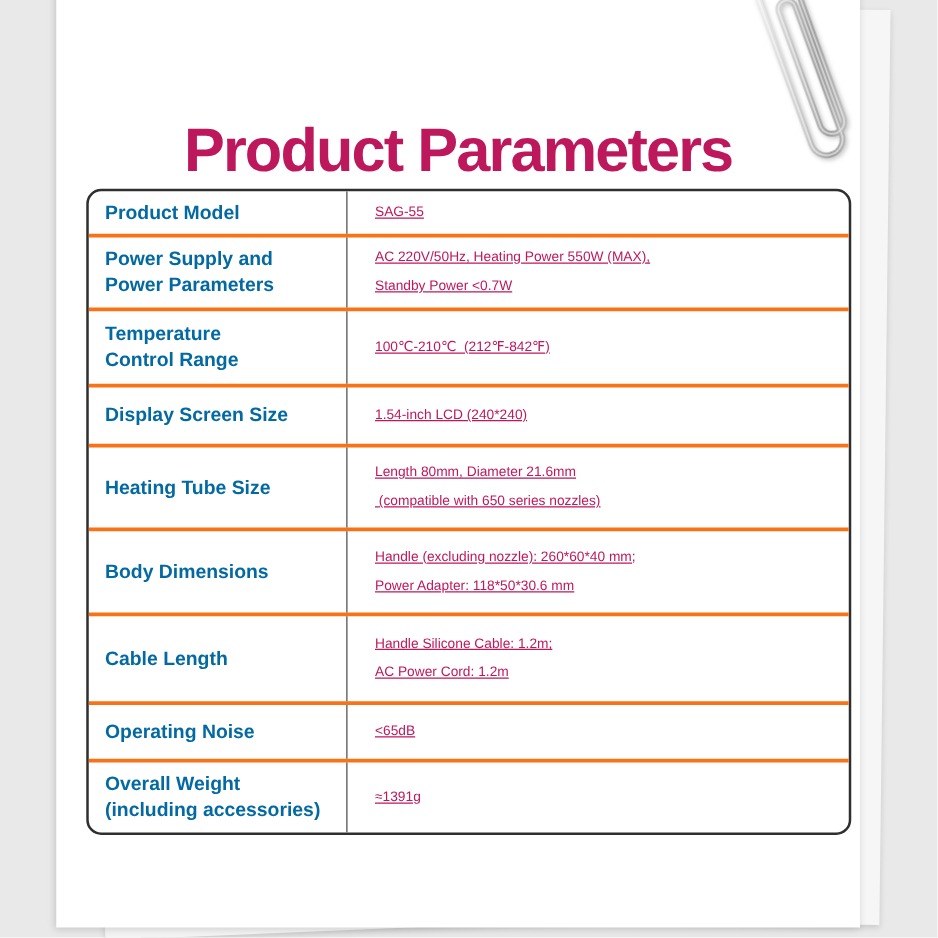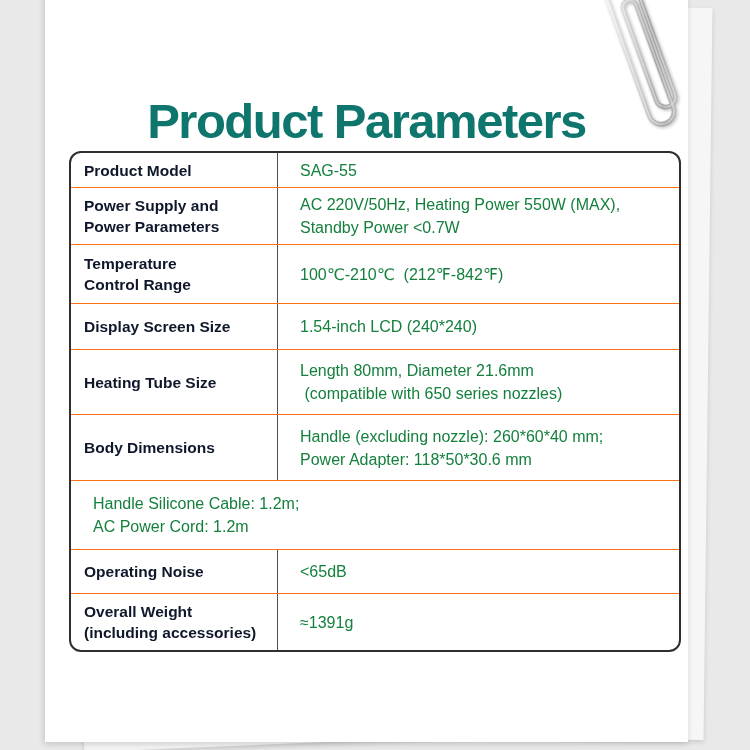--- a/index.html
+++ b/index.html
@@ -21,39 +21,39 @@
   }
   .sheet-main{
     position:absolute;left:45px;top:-8px;width:643px;height:750px;
     background:#ffffff;
     box-shadow:-1px 2px 6px rgba(0,0,0,.16);
   }
   
   .page-title{
     position:absolute;left:45px;top:60px;width:643px;
     text-align:center;font-size:49px;font-weight:900;
-    letter-spacing:-1.5px;color:#0f766e;
+    letter-spacing:-1.5px;color:#be185d;
   }
   
   .spec-table{
     position:absolute;left:69px;top:151px;width:608px;
     border:2px solid #2f2f2f;border-radius:12px;
     background:#fff;overflow:hidden;
   }
-  .row{display:flex;align-items:stretch;border-top:1px solid #f97316;}
+  .row{display:flex;align-items:stretch;border-top:3px solid #f97316;}
   .row:first-child{border-top:none;}
   .cell{display:flex;align-items:center;box-sizing:border-box;}
   .cell.label{
     width:207px;flex:0 0 207px;border-right:1px solid #4f4f4f;
     padding:4px 8px 4px 13px;font-weight:bold;font-size:15.5px;
-    line-height:21px;color:#0f172a;white-space:pre-line;
+    line-height:21px;color:#0369a1;white-space:pre-line;
   }
   .cell.value{
-    flex:1;padding:4px 10px 4px 22px;font-size:16px;
-    line-height:23px;color:#15803d;white-space:pre-wrap;
+    flex:1;padding:4px 10px 4px 22px;font-size:11px;
+    line-height:23px;color:#be185d;white-space:pre-wrap;text-decoration:underline;
   }
   .r0{height:34px}.r1{height:56px}.r2{height:58px}.r3{height:45px}
   .r4{height:44px}.r5{height:64px}.r6{height:65px}.r7{height:68px}
   .r8{height:43px}.r9{height:56px}
   
   .paperclip{
     position:absolute;left:614px;top:-34px;width:56px;height:168px;
     transform:rotate(-20deg);z-index:10;
     filter:drop-shadow(1px 2px 1.5px rgba(0,0,0,.22));
   }
@@ -91,20 +91,21 @@
     <div class="cell label">Heating Tube Size</div>
     <div class="cell value">Length 80mm, Diameter 21.6mm
  (compatible with 650 series nozzles)</div>
   </div>
   <div class="row r6">
     <div class="cell label">Body Dimensions</div>
     <div class="cell value">Handle (excluding nozzle): 260*60*40 mm;
 Power Adapter: 118*50*30.6 mm</div>
   </div>
   <div class="row r7">
+    <div class="cell label">Cable Length</div>
     <div class="cell value">Handle Silicone Cable: 1.2m;
 AC Power Cord: 1.2m</div>
   </div>
   <div class="row r8">
     <div class="cell label">Operating Noise</div>
     <div class="cell value">&lt;65dB</div>
   </div>
   <div class="row r9">
     <div class="cell label">Overall Weight
 (including accessories)</div>

